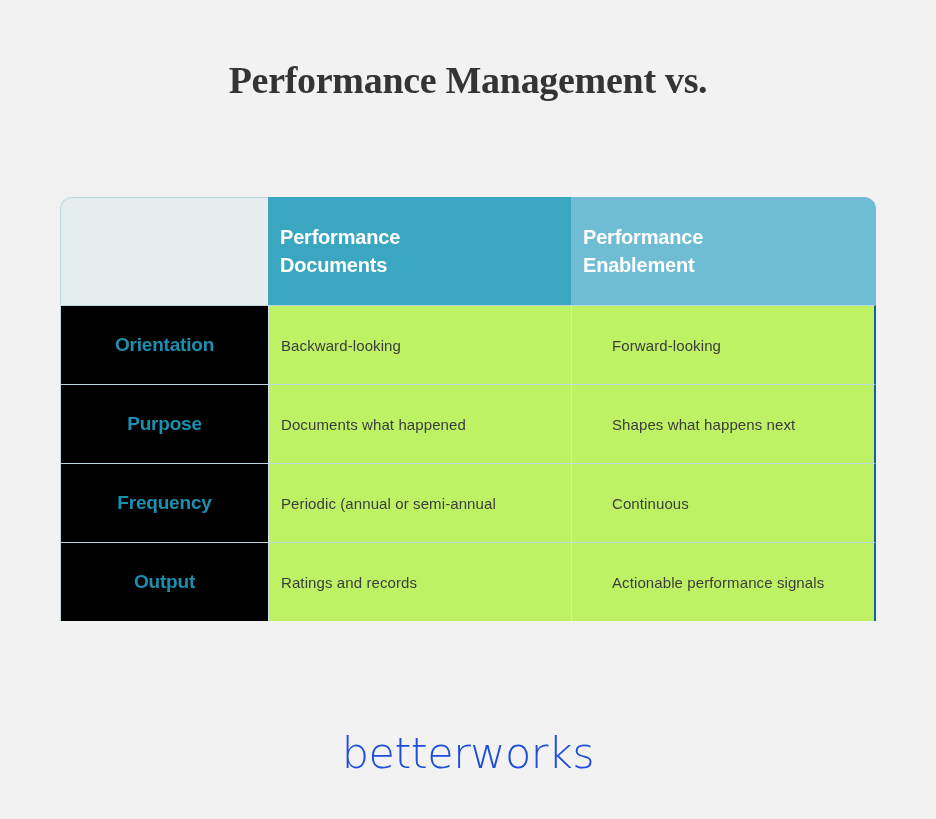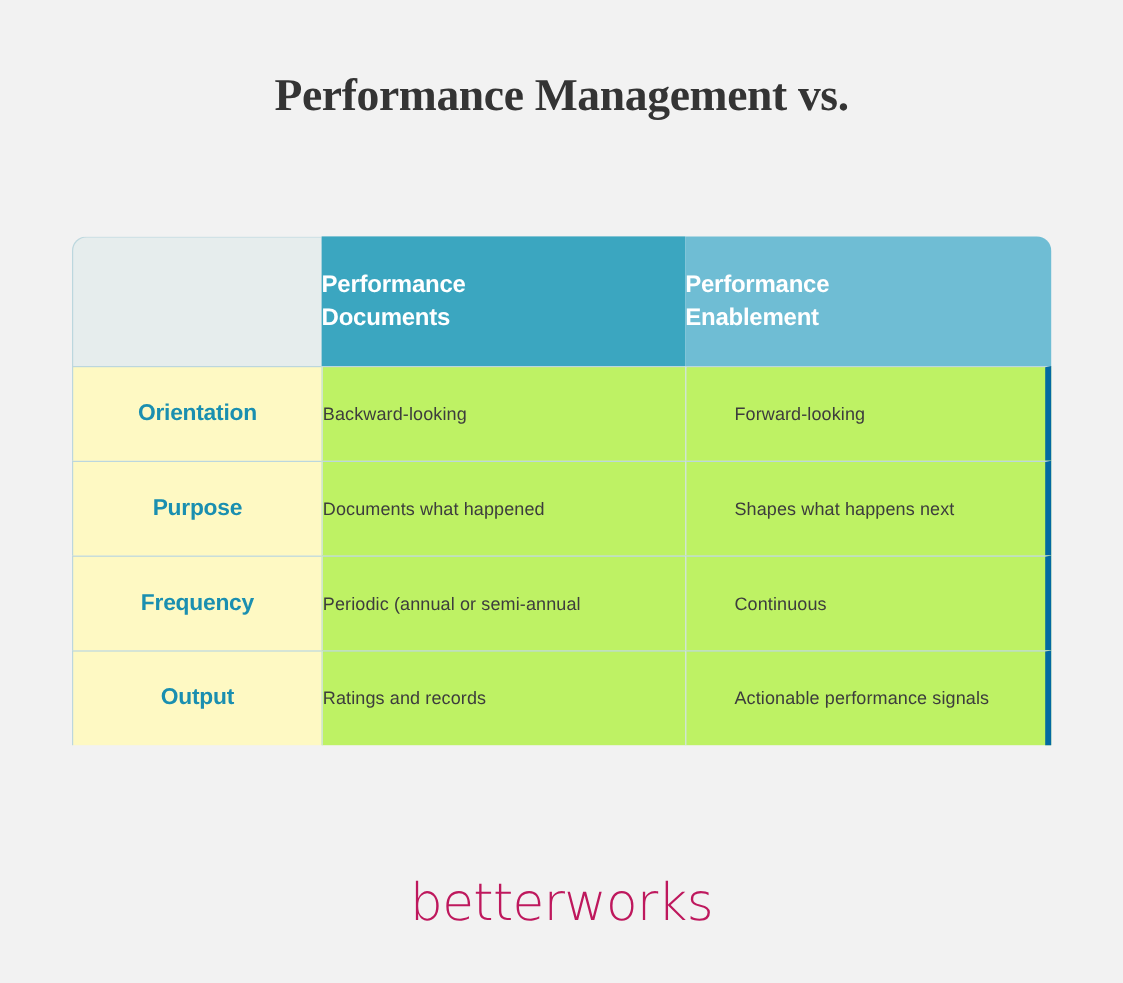--- a/index.html
+++ b/index.html
@@ -42,21 +42,21 @@
     width: 816px;
     border-collapse: separate;
     border-spacing: 0;
     table-layout: fixed;
   }
   .table col.c-label { width: 208px; }
   .table col.c-mid   { width: 303px; }
   .table col.c-right { width: 305px; }
 
   .table th, .table td {
-    padding: 0;
+    padding: 12px;
     vertical-align: middle;
     box-sizing: border-box;
   }
 
   
   .hdr-corner {
     height: 108px;
     background: #e6eded;
     border-top: 1px solid #bcd7de;
     border-left: 1px solid #bcd7de;
@@ -83,57 +83,57 @@
     text-align: left;
     padding: 0 0 0 40px;
     letter-spacing: -0.2px;
     border-top-right-radius: 12px;
   }
   .hdr-mid .l, .hdr-right .l { display: block; }
 
   
   .row-label {
     height: 79px;
-    background: #fef9c3;
+    background: #000000;
     color: #1a8fb0;
     font-size: 19px;
     font-weight: bold;
     letter-spacing: -0.2px;
     padding: 0 0 0 44px;
     border-left: 1px solid #bcd7de;
     border-top: 1px solid #bcd7de;
   }
   .cell {
     height: 79px;
     background: #bef264;
     color: #3d3d3d;
     font-size: 15px;
     letter-spacing: 0.1px;
     padding: 0 14px 0 34px;
     border-top: 1px solid #bcd7de;
     border-left: 1px solid #d3e3e8;
   }
   .cell.right-cell {
     padding-left: 40px;
-    border-right: 5px solid #0369a1;
+    border-right: 2px solid #0369a1;
   }
   tr.last .row-label,
   tr.last .cell {
     border-bottom: 1px solid #bcd7de;
   }
 
   .logo {
     position: absolute;
     left: 0;
     top: 727px;
     width: 936px;
     text-align: center;
     font-size: 43px;
     line-height: 52px;
-    color: #be185d;
+    color: #1d4ed8;
     font-weight: 300;
     letter-spacing: -0.5px;
     font-family: "DejaVu Sans", sans-serif;
   }
 </style>
 </head>
 <body>
 
 <div class="page">
 

